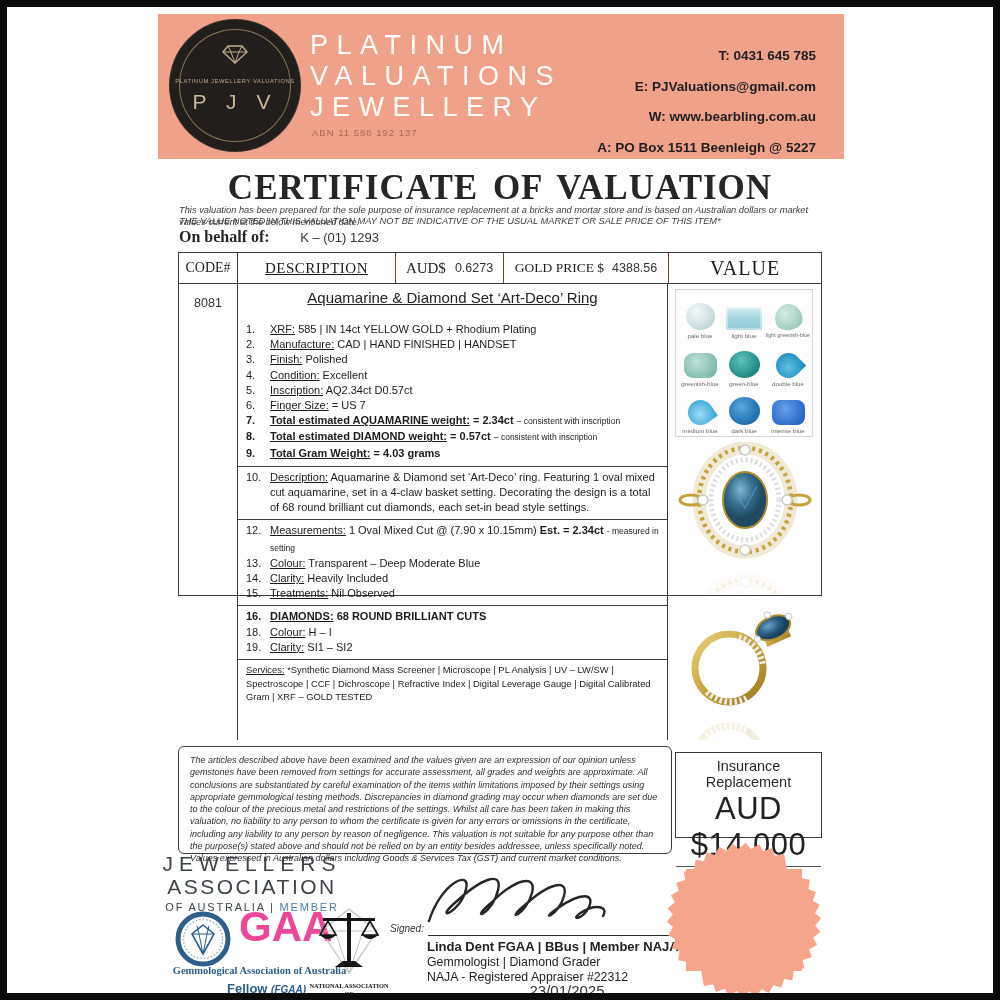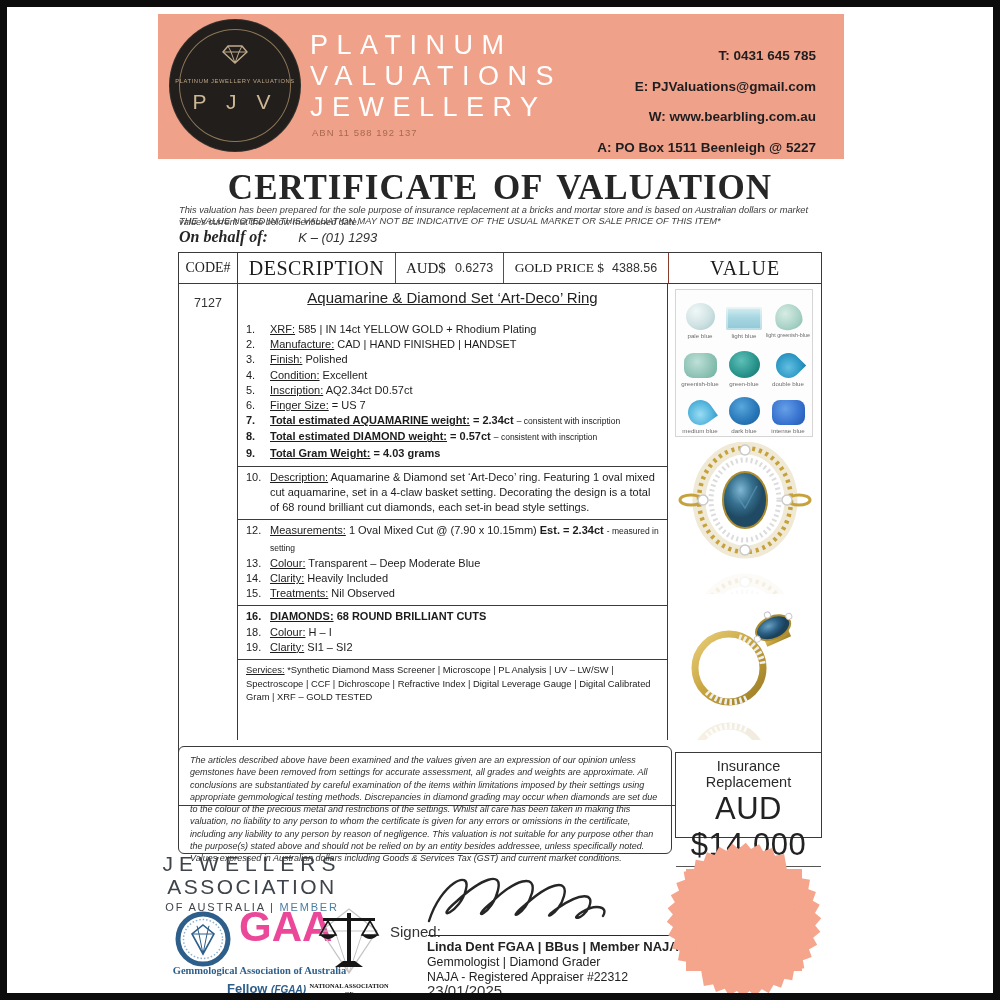--- a/index.html
+++ b/index.html
@@ -12,29 +12,29 @@
   #logo .ringtext{position:absolute;left:0;right:0;top:58px;text-align:center;font-size:5.8px;letter-spacing:.6px;color:#bfa687;}
   #logo .pjv{position:absolute;left:0;right:0;top:70px;text-align:center;font-size:21px;letter-spacing:7px;color:#cdb795;}
   #banner .name{position:absolute;left:152px;top:16px;font-size:27px;letter-spacing:8.5px;line-height:31px;color:#fff;}
   #banner .abn{position:absolute;left:154px;top:113px;font-size:9.5px;letter-spacing:1px;color:#a76a50;}
   #banner .contacts{position:absolute;right:28px;top:27px;text-align:right;font-weight:bold;font-size:13.5px;color:#1e1e20;line-height:30.5px;}
   
   #certtitle{position:absolute;left:0;right:0;top:161px;text-align:center;font-family:"Liberation Serif",serif;font-weight:bold;font-size:35px;letter-spacing:1px;word-spacing:5px;color:#262626;}
   .smalldisc{position:absolute;left:172px;width:656px;font-style:italic;font-size:9.3px;line-height:11.5px;color:#3d3d3d;}
   #disc1{top:198px;}
   #disc2{top:209px;}
-  #behalf{position:absolute;left:172px;top:221px;font-style:italic;}
+  #behalf{position:absolute;left:172px;top:221px;}
   #behalf .lbl{font-family:"Liberation Serif",serif;font-weight:bold;font-size:16px;color:#262626;}
   #behalf .val{font-size:13px;color:#333;margin-left:26px;}
   
-  #vtable{position:absolute;left:171px;top:245px;width:644px;height:554px;border:1.7px solid #3a3a3a;box-sizing:border-box;}
+  #vtable{position:absolute;left:171px;top:245px;width:644px;height:344px;border:1.7px solid #3a3a3a;box-sizing:border-box;}
   #thead{display:flex;height:30px;border-bottom:1.6px solid #3a3a3a;font-family:"Liberation Serif",serif;}
   #thead .c{display:flex;align-items:center;justify-content:center;box-sizing:border-box;}
   #th-code{width:59px;font-size:14px;border-right:1.5px solid #3a3a3a;}
-  #th-desc{width:157px;font-size:20px;letter-spacing:.5px;}
+  #th-desc{width:157px;font-size:15px;letter-spacing:.5px;text-decoration:underline;}
   #th-aud{width:109px;border-left:1.5px solid #8a3b2b;border-right:1.5px solid #8a3b2b;gap:9px;font-size:15px;}
   #th-gold{width:165px;border-right:1.5px solid #8a3b2b;gap:8px;font-size:13.5px;}
   #th-value{flex:1;font-size:20px;letter-spacing:1px;}
   .hval{font-family:"Liberation Sans",sans-serif;font-size:12.5px;color:#333;}
   #tbody{display:flex;height:456px;}
   #cell-code{width:59px;border-right:1.5px solid #3a3a3a;box-sizing:border-box;text-align:center;padding-top:12px;font-size:12.5px;color:#333;}
   #cell-main{width:429px;box-sizing:border-box;display:flex;flex-direction:column;overflow:hidden;}
   #cell-value{flex:1;border-left:1.5px solid #3a3a3a;box-sizing:border-box;position:relative;overflow:hidden;}
   #ringtitle{text-align:center;font-size:15px;text-decoration:underline;margin:5px 0 16px 0;color:#222;}
   .li{display:flex;font-size:11px;line-height:15.2px;color:#1c1c1c;}
@@ -81,27 +81,27 @@
   #gaa .badge{position:absolute;left:8px;top:4px;}
   #gaa .word{position:absolute;left:72px;top:-4px;font-family:Liberation Sans, sans-serif;font-weight:bold;font-size:42px;color:#ec4899;}
   #gaa .sub{position:absolute;left:0;top:58px;width:185px;text-align:center;font-family:"Liberation Serif",serif;font-weight:bold;font-size:10.5px;color:#2e5f8a;}
   #gaa .fellow{position:absolute;left:60px;top:74px;font-weight:bold;font-size:13px;color:#2e5f8a;}
   #gaa .fellow .sm{font-size:10px;font-style:italic;}
   #naja{position:absolute;left:302px;top:898px;width:80px;text-align:center;}
   #naja .cap{font-family:"Liberation Serif",serif;font-weight:bold;font-size:6.4px;line-height:7.5px;color:#111;margin-top:1px;}
   
   #sigart{position:absolute;left:408px;top:858px;}
   #signedrow{position:absolute;left:383px;top:908px;width:320px;}
-  #signedrow .lab{position:absolute;left:0;top:8px;font-size:15px;color:#333;}
+  #signedrow .lab{position:absolute;left:0;top:8px;font-style:italic;font-size:10px;color:#333;}
   #signedrow .line{position:absolute;left:38px;top:20px;width:282px;border-bottom:1.4px solid #2a2a2a;}
   #sigblock{position:absolute;left:420px;top:932px;font-size:12.3px;line-height:15.5px;color:#222;}
   #sigblock .nm{font-weight:bold;font-size:13px;}
   #daterow{position:absolute;left:380px;top:975px;width:325px;height:24px;}
   #daterow .lab{position:absolute;left:0;top:11px;font-style:italic;font-size:10px;color:#333;}
-  #daterow .dval{position:absolute;left:40px;top:0;width:280px;font-size:15px;color:#333;}
+  #daterow .dval{position:absolute;left:40px;top:0;width:280px;text-align:center;font-size:15px;color:#333;}
   
   #seal{position:absolute;left:654px;top:840px;width:166px;height:146px;}
   #seal .sq{position:absolute;left:25px;top:22px;width:116px;height:102px;background:#f4a58b;}
   #seal .sq:nth-child(1){transform:rotate(0deg);}  #seal .sq:nth-child(2){transform:rotate(10deg);}
   #seal .sq:nth-child(3){transform:rotate(20deg);} #seal .sq:nth-child(4){transform:rotate(30deg);}
   #seal .sq:nth-child(5){transform:rotate(40deg);} #seal .sq:nth-child(6){transform:rotate(50deg);}
   #seal .sq:nth-child(7){transform:rotate(60deg);} #seal .sq:nth-child(8){transform:rotate(70deg);}
   #seal .sq:nth-child(9){transform:rotate(80deg);}
 </style>
 </head>
@@ -150,21 +150,21 @@
         <span>AUD$</span>
         <span class="hval">0.6273</span>
       </div>
       <div id="th-gold" class="c">
         <span>GOLD PRICE $</span>
         <span class="hval">4388.56</span>
       </div>
       <div id="th-value" class="c">VALUE</div>
     </div>
     <div id="tbody">
-      <div id="cell-code">7127</div>
+      <div id="cell-code">8081</div>
 
       <div id="cell-main">
         <div id="ringtitle">Aquamarine &amp; Diamond Set ‘Art-Deco’ Ring</div>
         <div id="items19">
           <div class="li">
               <span class="num">1.</span>
               <span class="bd"><span class="u">XRF:</span> <span>585 | IN 14ct YELLOW GOLD + Rhodium Plating</span></span>
             </div>
           <div class="li">
               <span class="num">2.</span>

